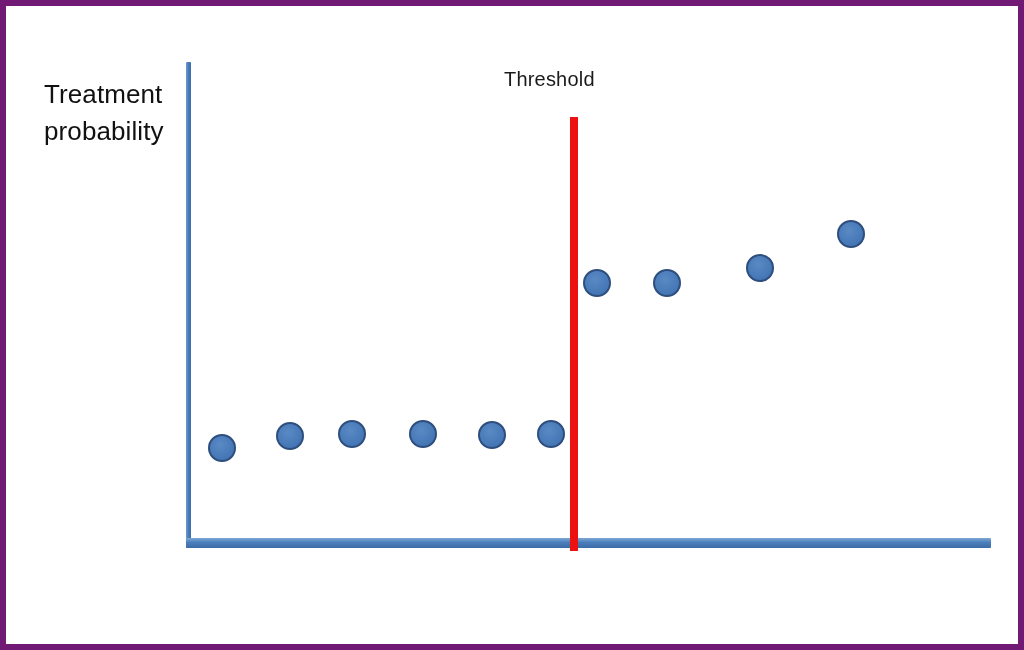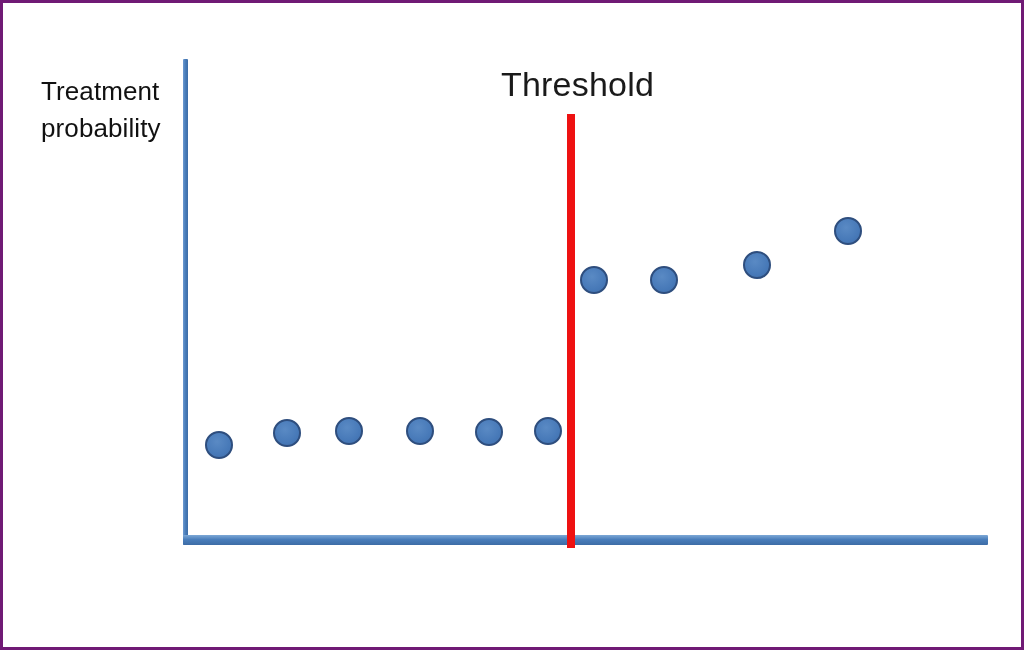--- a/index.html
+++ b/index.html
@@ -6,21 +6,21 @@
     margin: 0;
     padding: 0;
     background: #ffffff;
   }
   #page {
     position: relative;
     width: 1024px;
     height: 650px;
     background: #ffffff;
     box-sizing: border-box;
-    border: 3px solid #701a75;
+    border: 6px solid #701a75;
     overflow: hidden;
     font-family: "Liberation Sans", sans-serif;
   }
   
   .axis-y {
     position: absolute;
     left: 180px;
     top: 56px;
     width: 5px;
     height: 486px;
@@ -42,21 +42,21 @@
     left: 564px;
     top: 111px;
     width: 8px;
     height: 434px;
     background: #ee1111;
   }
   .threshold-label {
     position: absolute;
     left: 498px;
     top: 62px;
-    font-size: 34px;
+    font-size: 20px;
     color: #1a1a1a;
     white-space: nowrap;
     letter-spacing: 0.2px;
   }
   
   .label-y {
     position: absolute;
     left: 38px;
     top: 70px;
     font-size: 26px;

